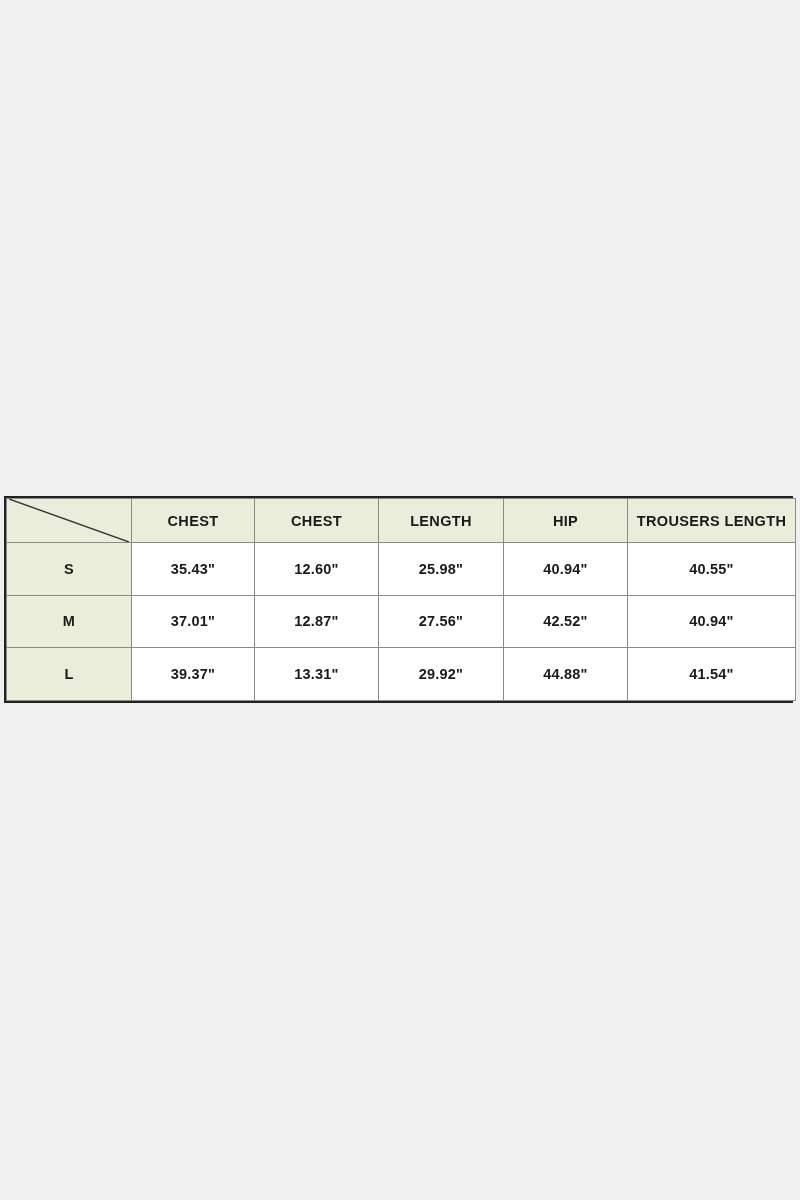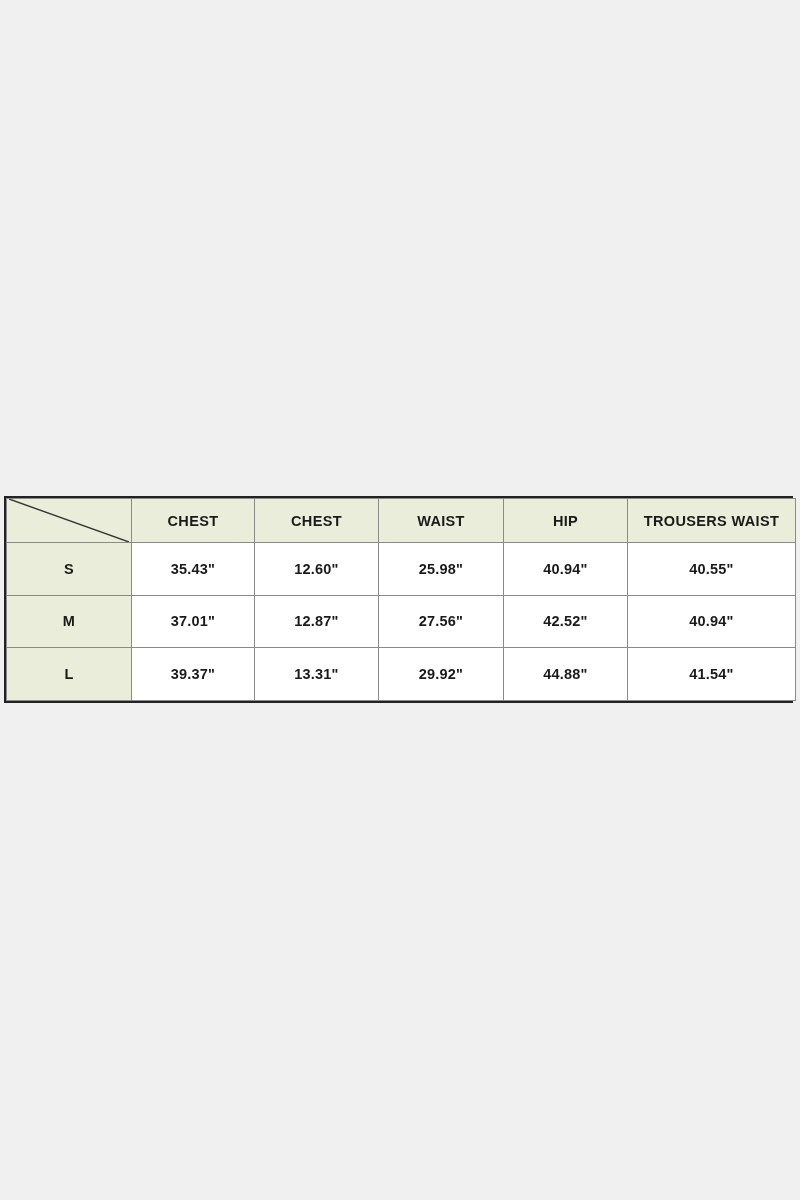--- a/index.html
+++ b/index.html
@@ -101,23 +101,23 @@
     </colgroup>
     <thead>
       <tr>
         <th class="corner-cell">
           <svg viewBox="0 0 125 44" preserveAspectRatio="none" aria-hidden="true">
             <line x1="0" y1="0" x2="125" y2="44" stroke="#333333" stroke-width="1.4" vector-effect="non-scaling-stroke"></line>
           </svg>
         </th>
         <th>CHEST</th>
         <th>CHEST</th>
-        <th>WAIST</th>
+        <th>LENGTH</th>
         <th>HIP</th>
-        <th>TROUSERS WAIST</th>
+        <th>TROUSERS LENGTH</th>
       </tr>
     </thead>
     <tbody>
       <tr>
         <td class="size-label">S</td>
         <td>35.43"</td>
         <td>12.60"</td>
         <td>25.98"</td>
         <td>40.94"</td>
         <td>40.55"</td>

